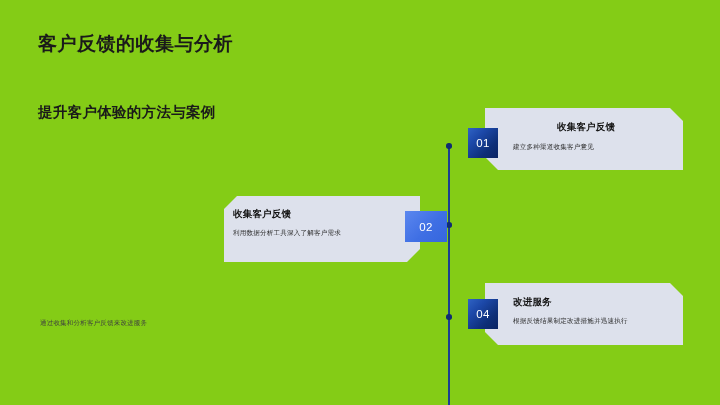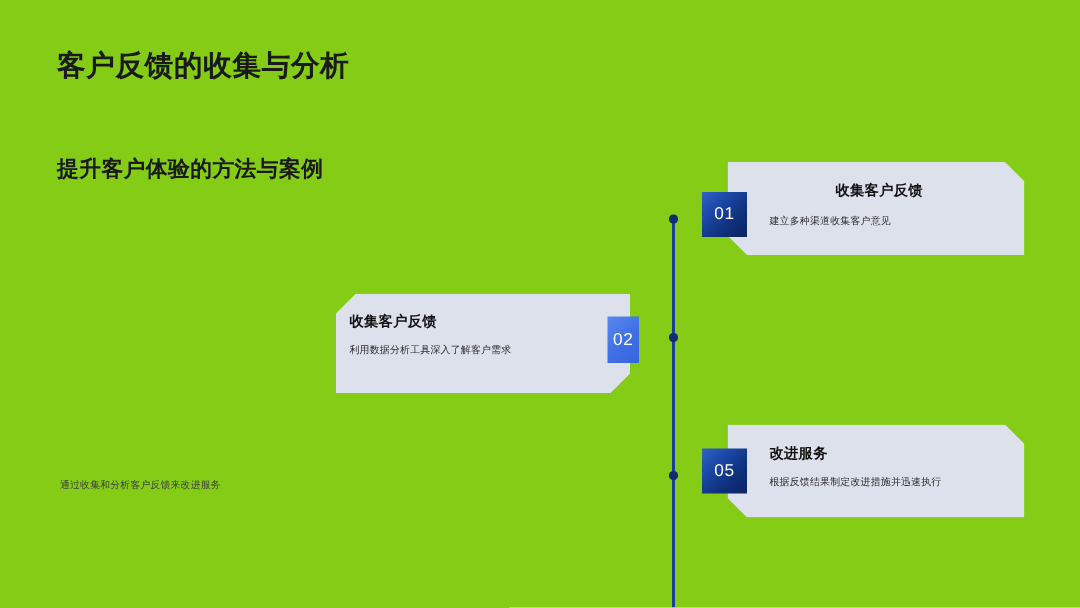--- a/index.html
+++ b/index.html
@@ -128,21 +128,21 @@
   }
 
   
   .step-1 .panel   { left: 485px; top: 108px; width: 198px; height: 62px; }
   .step-1 .badge   { left: 468px; top: 128px; width: 30px; height: 30px; }
   .step-1 .card-title { left: 513px; top: 121px; margin-left: 44px; }
   .step-1 .card-desc  { left: 513px; top: 143px; }
 
   
   .step-2 .panel   { left: 224px; top: 196px; width: 196px; height: 66px; }
-  .step-2 .badge   { left: 405px; top: 211px; width: 21px; height: 31px; }
+  .step-2 .badge   { left: 405px; top: 211px; width: 42px; height: 31px; }
   .step-2 .card-title { left: 233px; top: 208px; }
   .step-2 .card-desc  { left: 233px; top: 229px; }
 
   
   .step-3 .panel   { left: 485px; top: 283px; width: 198px; height: 62px; }
   .step-3 .badge   { left: 468px; top: 299px; width: 30px; height: 30px; }
   .step-3 .card-title { left: 513px; top: 296px; text-align: right; }
   .step-3 .card-desc  { left: 513px; top: 317px; }
 </style>
 </head>
@@ -170,18 +170,18 @@
 
   <div class="step step-2">
     <div class="panel cut-left"></div>
     <div class="badge badge-bright">02</div>
     <div class="card-title">收集客户反馈</div>
     <div class="card-desc">利用数据分析工具深入了解客户需求</div>
   </div>
 
   <div class="step step-3">
     <div class="panel cut-right"></div>
-    <div class="badge badge-dark">05</div>
+    <div class="badge badge-dark">04</div>
     <div class="card-title">改进服务</div>
     <div class="card-desc">根据反馈结果制定改进措施并迅速执行</div>
   </div>
 
 </div>
 
 </body></html>

